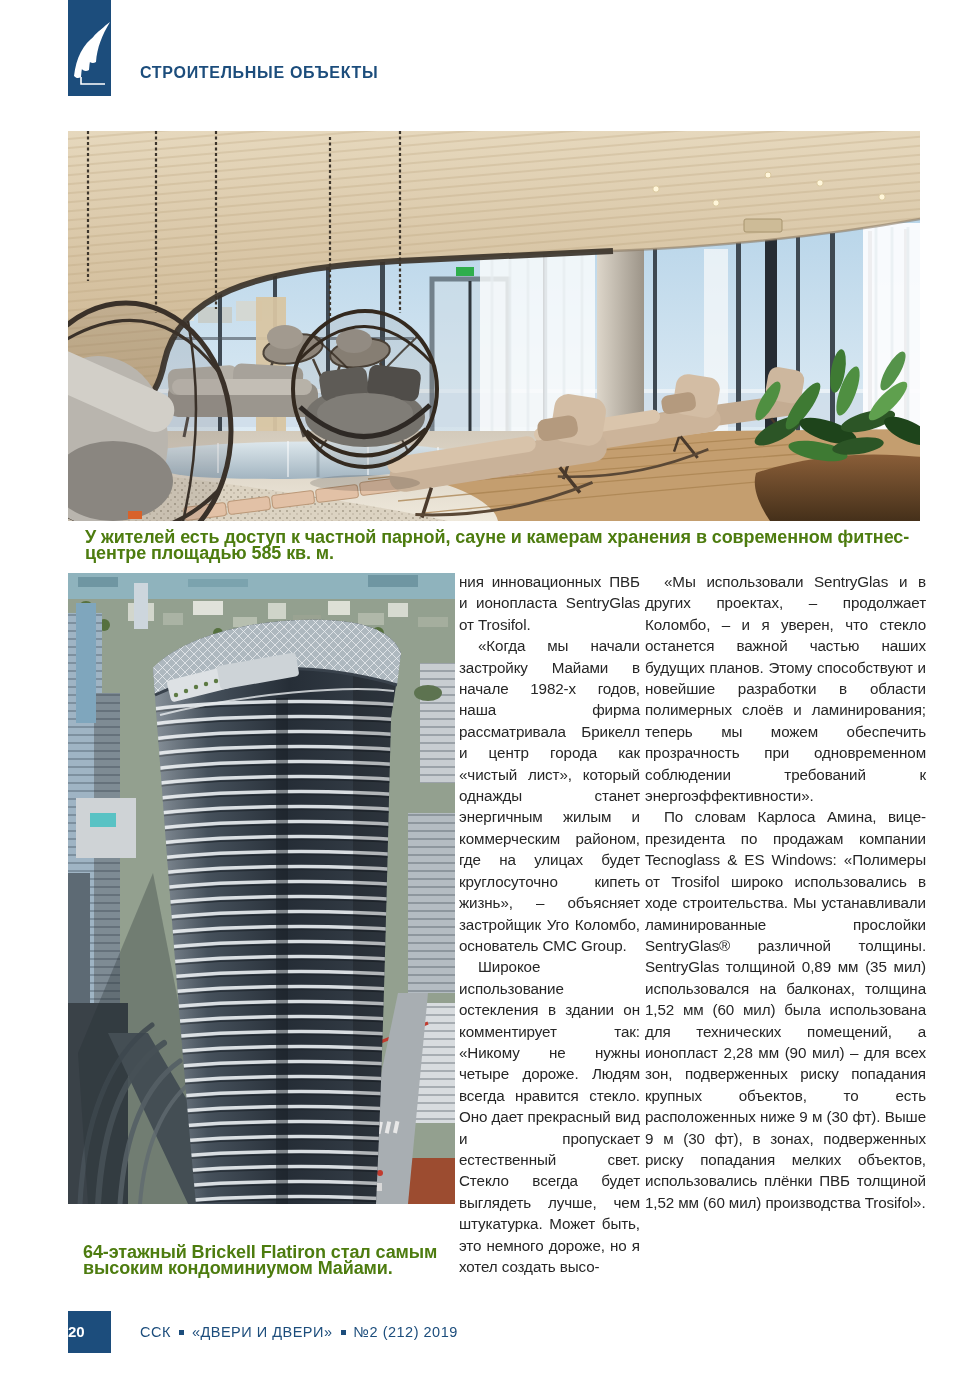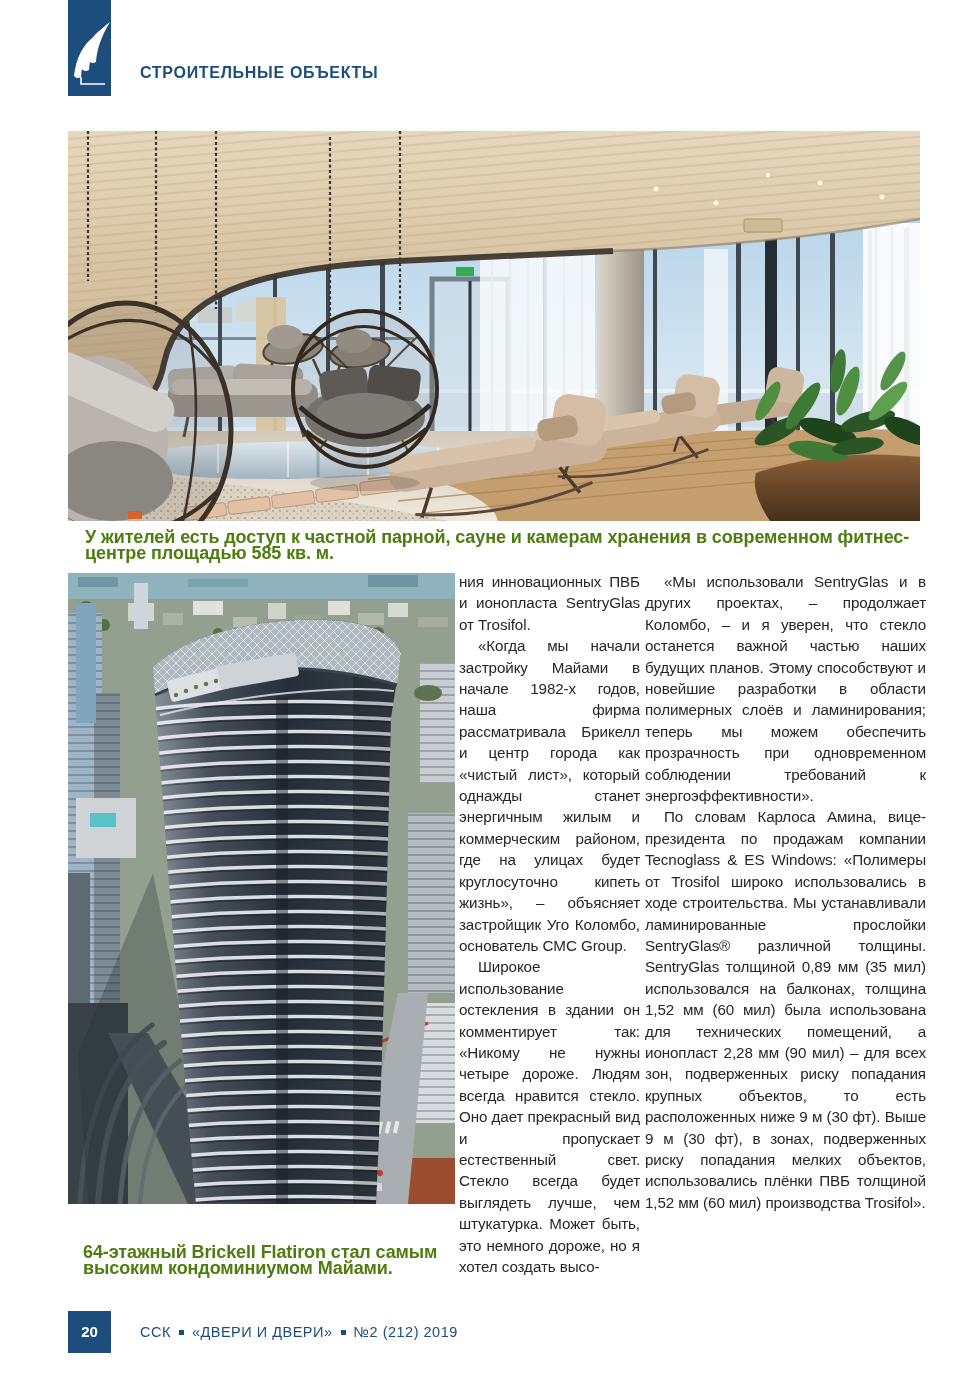--- a/index.html
+++ b/index.html
@@ -21,21 +21,21 @@
   .caption-2{left:83px;top:1211px;width:372px;margin-top:34px;}
   
   .col{position:absolute;top:571px;text-align:justify;color:#262626;font-size:15.2px;
         line-height:21.4px;letter-spacing:-0.1px;}
   .col-mid{left:459px;width:181px;}
   .col-right{left:645px;width:281px;}
   .col p{margin:0;text-indent:19px;}
   .col p.flush{text-indent:0;}
   
   .footer-box{position:absolute;left:68px;top:1311px;width:43px;height:42px;background:#1c4d7c;}
-  .footer-num{display:block;width:100%;text-align:center;line-height:42px;color:#ffffff;
+  .footer-num{display:block;width:100%;line-height:42px;color:#ffffff;
         font-weight:bold;font-size:15px;}
   .footer-line{position:absolute;left:140px;top:1324px;color:#1c4d7c;font-size:14.5px;
         letter-spacing:.5px;white-space:nowrap;}
   .sep-square{display:inline-block;width:5px;height:5px;background:#1c4d7c;margin:0 8px 2px 8px;}
 </style>
 </head>
 <body>
 
 <div class="page">
 

